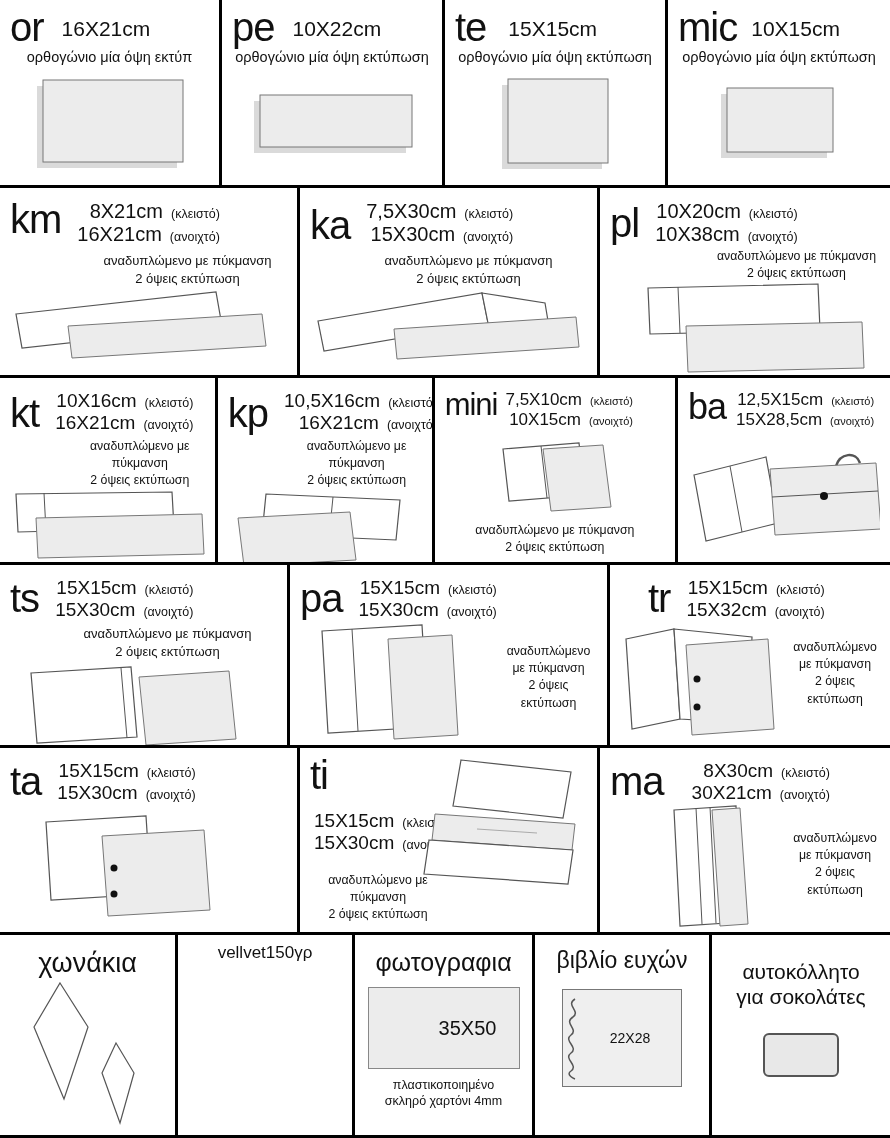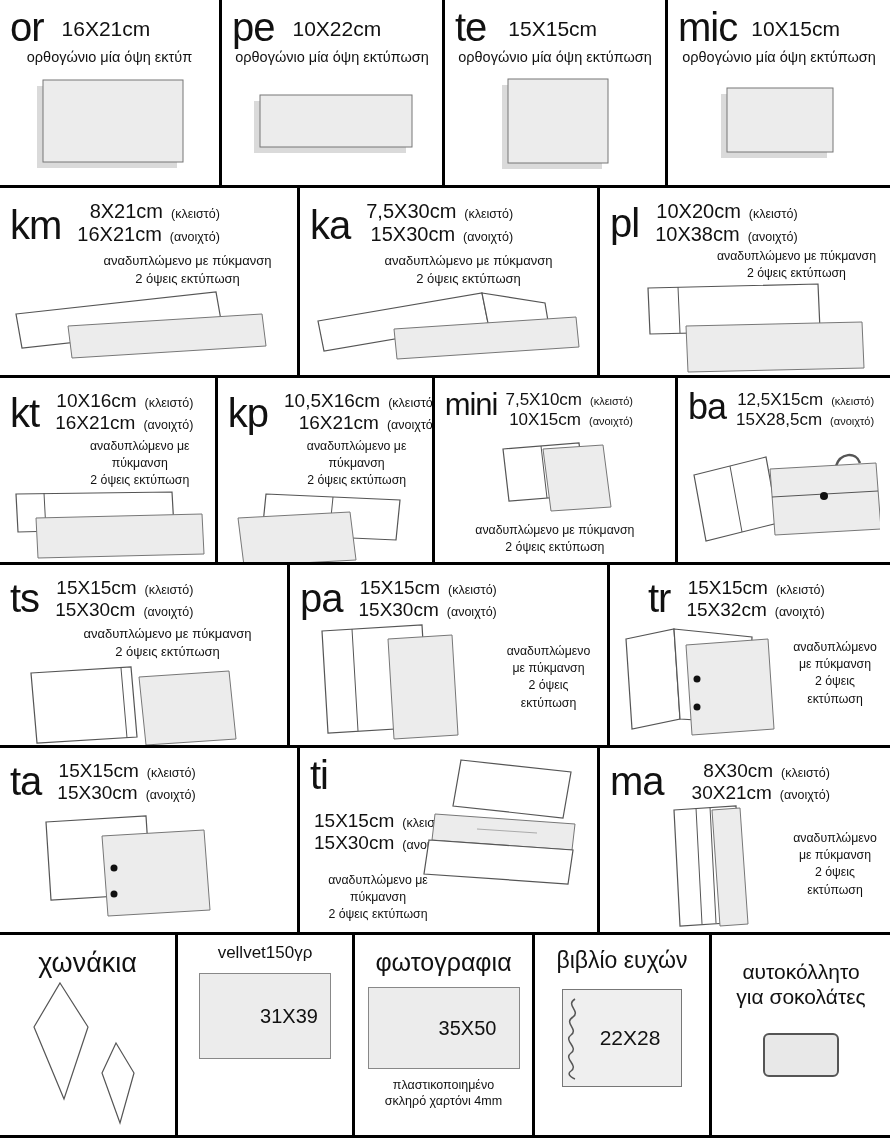--- a/index.html
+++ b/index.html
@@ -31,21 +31,21 @@
   svg .g { fill:#ececec; stroke:#777; stroke-width:1; }
   svg .sh { fill:#dadada; stroke:none; }
   svg .ln { stroke:#555; stroke-width:1; fill:none; }
   svg .tln { stroke:#aaa; stroke-width:1; fill:none; }
   .btitle { text-align:center; margin-top:4px; line-height:1.2; }
   .gbox { background:#ececec; border:1px solid #888; display:flex; align-items:center;
           justify-content:center; font-size:20px; margin:10px auto 0;padding-left:48px; }
   .note { font-size:12.5px; text-align:center; line-height:1.3; margin-top:8px; }
   .book { position:relative; width:120px; height:98px; background:#efefef; border:1px solid #777;
           margin:14px auto 0; display:flex; align-items:center; justify-content:center; }
-  .book span { padding-left:16px; font-size:21px; }
+  .book span { padding-left:16px; font-size:14px; }
   .sticker { width:76px; height:44px; background:#e8e8e8; border:2px solid #555;
              border-radius:6px; margin:24px auto 0; }
 </style>
 </head>
 <body>
 
 <div id="sheet">
 
   <div class="row" style="height:188px">
 
@@ -103,21 +103,21 @@
           <rect class="g" x="18" y="10" width="106" height="64"></rect>
         </svg>
       </div>
     </div>
   </div>
 
   <div class="row" style="height:190px">
 
     <div class="cell" style="width:300px">
       <div class="hdr">
-        <span class="code" style="margin-top:10px">km</span>
+        <span class="code" style="margin-top:4px">km</span>
         <div class="sizes">
           <div class="size-line">
             <span class="size">8X21cm</span>
             <span class="tag">(κλειστό)</span>
           </div>
           <div class="size-line">
             <span class="size">16X21cm</span>
             <span class="tag">(ανοιχτό)</span>
           </div>
         </div>
@@ -477,23 +477,20 @@
       <div class="diag">
         <svg width="135" height="150">
           <polygon class="w" points="40,4 68,48 44,120 14,48"></polygon>
           <polygon class="w" points="96,64 114,94 100,144 82,94"></polygon>
         </svg>
       </div>
     </div>
 
     <div class="cell" style="width:177px">
       <div class="btitle" style="font-size:17px;margin-top:0">vellvet150γρ</div>
-      <div class="gbox" style="width:132px;height:86px">
-        <span>31X39</span>
-      </div>
     </div>
 
     <div class="cell" style="width:180px">
       <div class="btitle" style="font-size:25px">φωτογραφια</div>
       <div class="gbox" style="width:152px;height:82px">
         <span>35X50</span>
       </div>
       <div class="note">
         <div>πλαστικοποιημένο</div>
         <div>σκληρό χαρτόνι 4mm</div>

